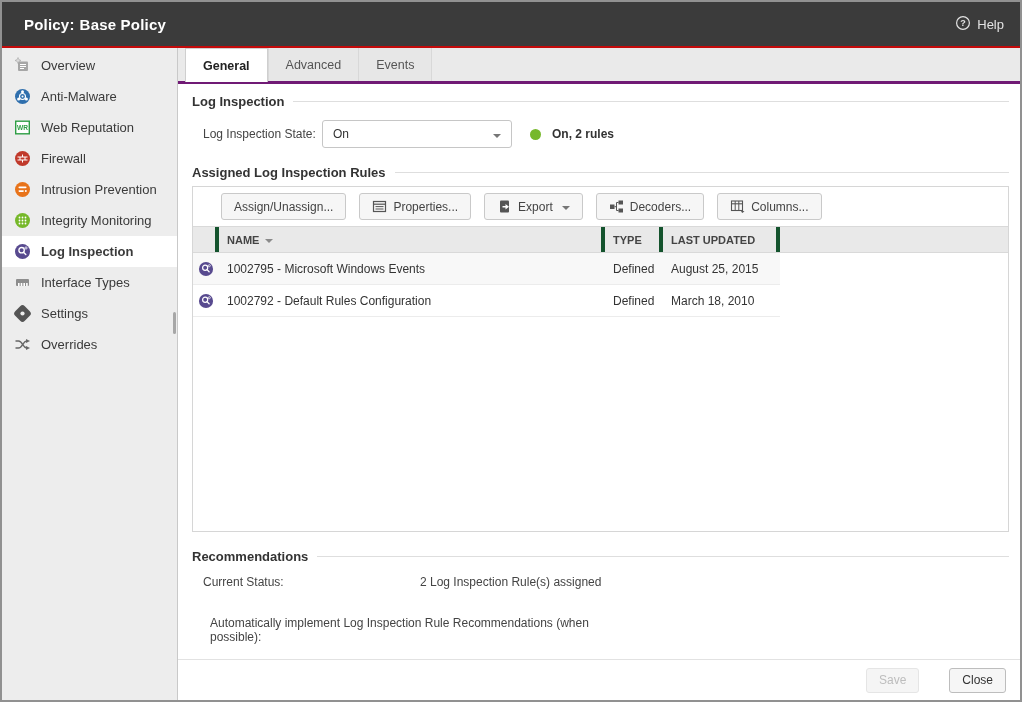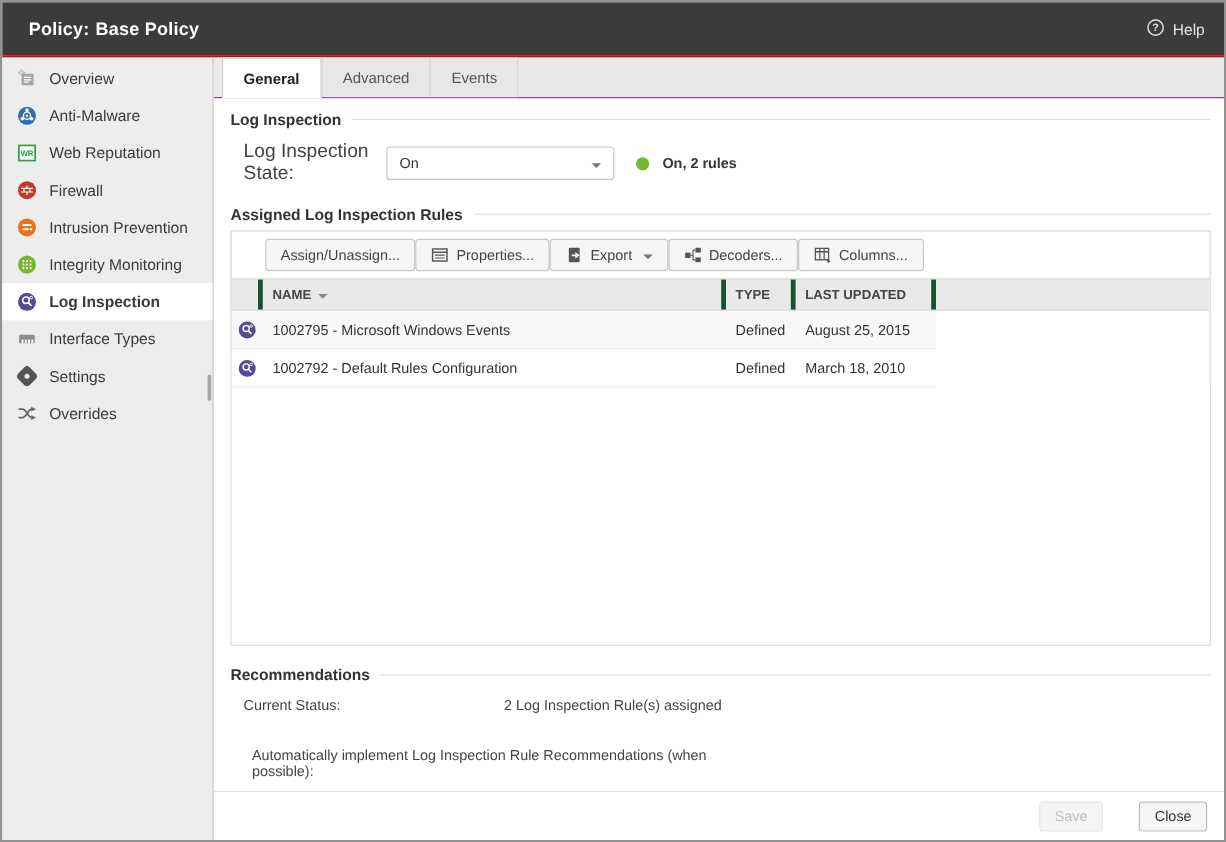--- a/index.html
+++ b/index.html
@@ -17,41 +17,41 @@
 
   
   .sidebar{width:176px;background:#ededed;border-right:1px solid #c9c9c9;position:relative;padding-top:2px;box-sizing:border-box;flex:0 0 auto;}
   .side-item{height:31px;display:flex;align-items:center;padding-left:12px;gap:10px;font-size:13px;color:#3a3a3a;cursor:pointer;}
   .side-item.selected{background:#fff;font-weight:bold;}
   .sicon{width:17px;height:17px;display:flex;align-items:center;justify-content:center;flex:0 0 auto;}
   .resize-handle{position:absolute;right:1px;top:264px;width:3px;height:22px;background:#a7a7a7;border-radius:2px;}
 
   
   .content{flex:1;display:flex;flex-direction:column;min-width:0;}
-  .tabstrip{height:33px;background:#eaeaea;border-bottom:1px solid #701a75;display:flex;align-items:stretch;padding-left:7px;flex:0 0 auto;}
+  .tabstrip{height:33px;background:#eaeaea;border-bottom:3px solid #701a75;display:flex;align-items:stretch;padding-left:7px;flex:0 0 auto;}
   .tab{padding:0 17px;display:flex;align-items:center;font-size:12.5px;color:#555;cursor:pointer;border-right:1px solid #d8d8d8;background:#e7e7e7;}
   .tab.first{border-left:1px solid #d8d8d8;}
   .tab.active{background:#fff;border:1px solid #cfcfcf;border-bottom:none;margin-bottom:-1px;font-weight:bold;color:#222;}
 
   .scrollarea{flex:1;padding:10px 11px 0 14px;overflow:hidden;background:#fff;}
   .section-head{display:flex;align-items:center;gap:9px;}
   .section-title{font-size:13px;font-weight:bold;color:#333;white-space:nowrap;}
   .section-rule{flex:1;height:1px;background:#dedede;}
 
   .state-row{display:flex;align-items:center;margin:11px 0 17px 11px;}
-  .state-label{width:119px;font-size:16px;color:#444;}
+  .state-label{width:119px;font-size:12px;color:#444;}
   .select{height:28px;border:1px solid #c6c6c6;border-radius:3px;background:#fff;display:flex;align-items:center;justify-content:space-between;padding:0 10px;font-size:12px;color:#333;box-sizing:border-box;cursor:pointer;}
   .select.state{width:190px;}
   .caret{width:0;height:0;border:4px solid transparent;border-top-color:#767676;margin-top:7px;margin-left:8px;flex:0 0 auto;}
   .statusgrp{display:flex;align-items:center;gap:11px;margin-left:18px;}
   .dot{width:11px;height:11px;border-radius:50%;background:#76b82a;}
   .status-text{font-size:12px;font-weight:bold;color:#333;}
 
   .listbox{border:1px solid #d6d6d6;height:346px;display:flex;flex-direction:column;box-sizing:border-box;}
-  .toolbar{display:flex;padding:6px 10px 6px 28px;align-items:center;flex:0 0 auto;}
+  .toolbar{display:flex;gap:13px;padding:6px 10px 6px 28px;align-items:center;flex:0 0 auto;}
   .tbtn{height:27px;background:#f6f6f6;border:1px solid #c9c9c9;border-radius:3px;display:flex;align-items:center;gap:6px;padding:0 12px;font-size:12px;color:#444;cursor:pointer;box-sizing:border-box;}
   .ticon{width:15px;height:15px;display:flex;align-items:center;}
 
   .thead{display:flex;height:27px;background:#e9e9e9;border-top:1px solid #d9d9d9;border-bottom:1px solid #d9d9d9;font-size:11px;font-weight:bold;color:#444;flex:0 0 auto;box-sizing:border-box;}
   .hc{display:flex;align-items:center;padding:0 8px;border-right:4px solid #14532d;box-sizing:border-box;cursor:pointer;}
   .hc.icn{width:26px;padding:0;}
   .hc.name{width:386px;gap:6px;}
   .hc.type{width:58px;}
   .hc.date{width:117px;}
   .hc.fill{flex:1;border-right:none;cursor:default;}

